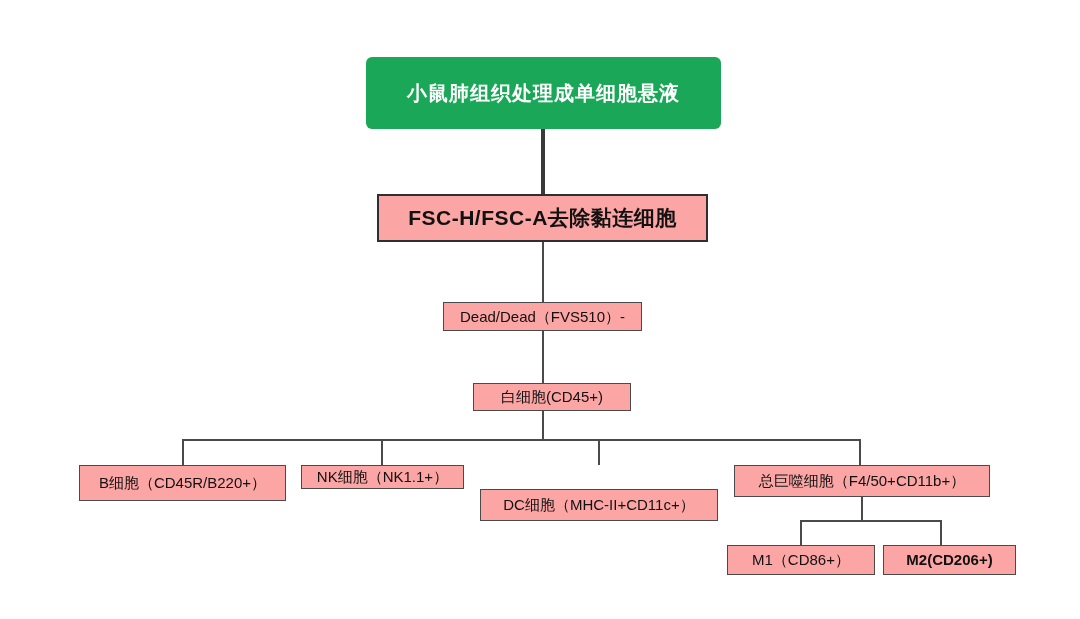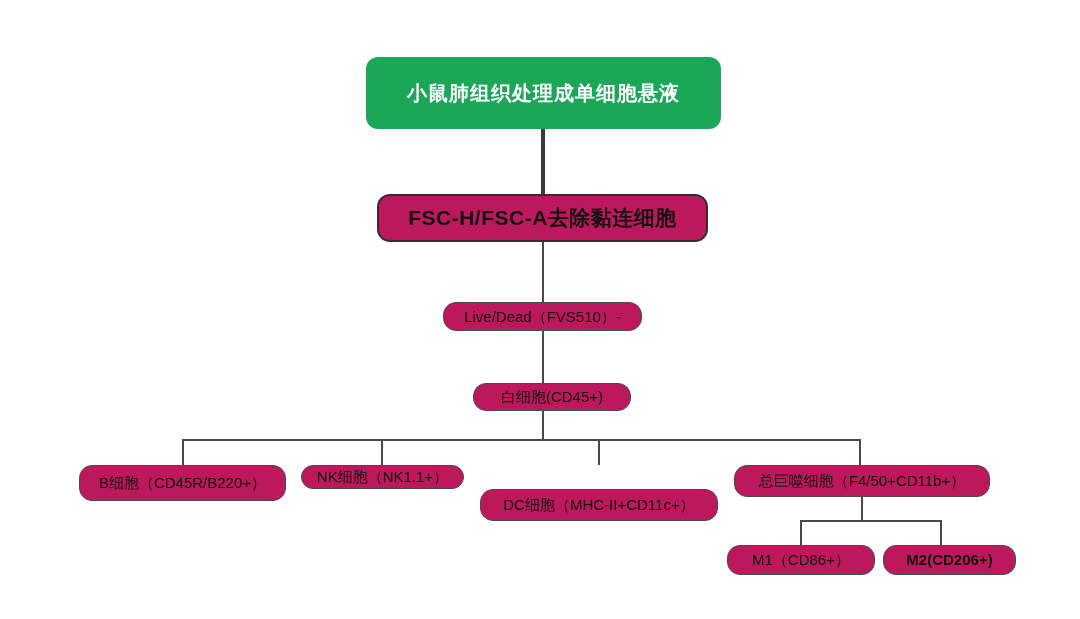--- a/index.html
+++ b/index.html
@@ -18,30 +18,30 @@
     background: #ffffff;
     overflow: hidden;
   }
   .node {
     position: absolute;
     box-sizing: border-box;
     display: flex;
     align-items: center;
     justify-content: center;
     text-align: center;
-    background: #be185d;
+    background: #fca5a5;
     border: 1.5px solid #3a3a3a;
-    border-radius: 13px;
+    border-radius: 0;
     white-space: nowrap;
     line-height: 1.2;
   }
   .node.root {
     background: #1aa858;
     border: none;
-    border-radius: 12px;
+    border-radius: 6px;
     color: #ffffff;
     font-size: 20px;
     font-weight: bold;
     letter-spacing: 1px;
   }
   .node.level2 {
     border: 2.5px solid #2f2f2f;
     font-size: 21px;
     font-weight: bold;
     letter-spacing: 0.5px;
@@ -80,21 +80,21 @@
 <div id="canvas">
 
   <div class="node root" style="left:366px; top:57px; width:355px; height:72px;">小鼠肺组织处理成单细胞悬液</div>
 
   <div class="edge thick" style="left:541px; top:129px; width:4px; height:65px;"></div>
 
   <div class="node level2" style="left:377px; top:194px; width:331px; height:48px;">FSC-H/FSC-A去除黏连细胞</div>
 
   <div class="edge" style="left:542px; top:242px; width:2px; height:60px;"></div>
 
-  <div class="node level3" style="left:443px; top:302px; width:199px; height:29px;">Live/Dead（FVS510）-</div>
+  <div class="node level3" style="left:443px; top:302px; width:199px; height:29px;">Dead/Dead（FVS510）-</div>
 
   <div class="edge" style="left:542px; top:331px; width:2px; height:52px;"></div>
 
   <div class="node level4" style="left:473px; top:383px; width:158px; height:28px;">白细胞(CD45+)</div>
 
   <div class="edge" style="left:542px; top:411px; width:2px; height:29px;"></div>
 
   <div class="edge" style="left:182px; top:439px; width:679px; height:2px;"></div>
 
   <div class="edge" style="left:182px; top:439px; width:2px; height:26px;"></div>

